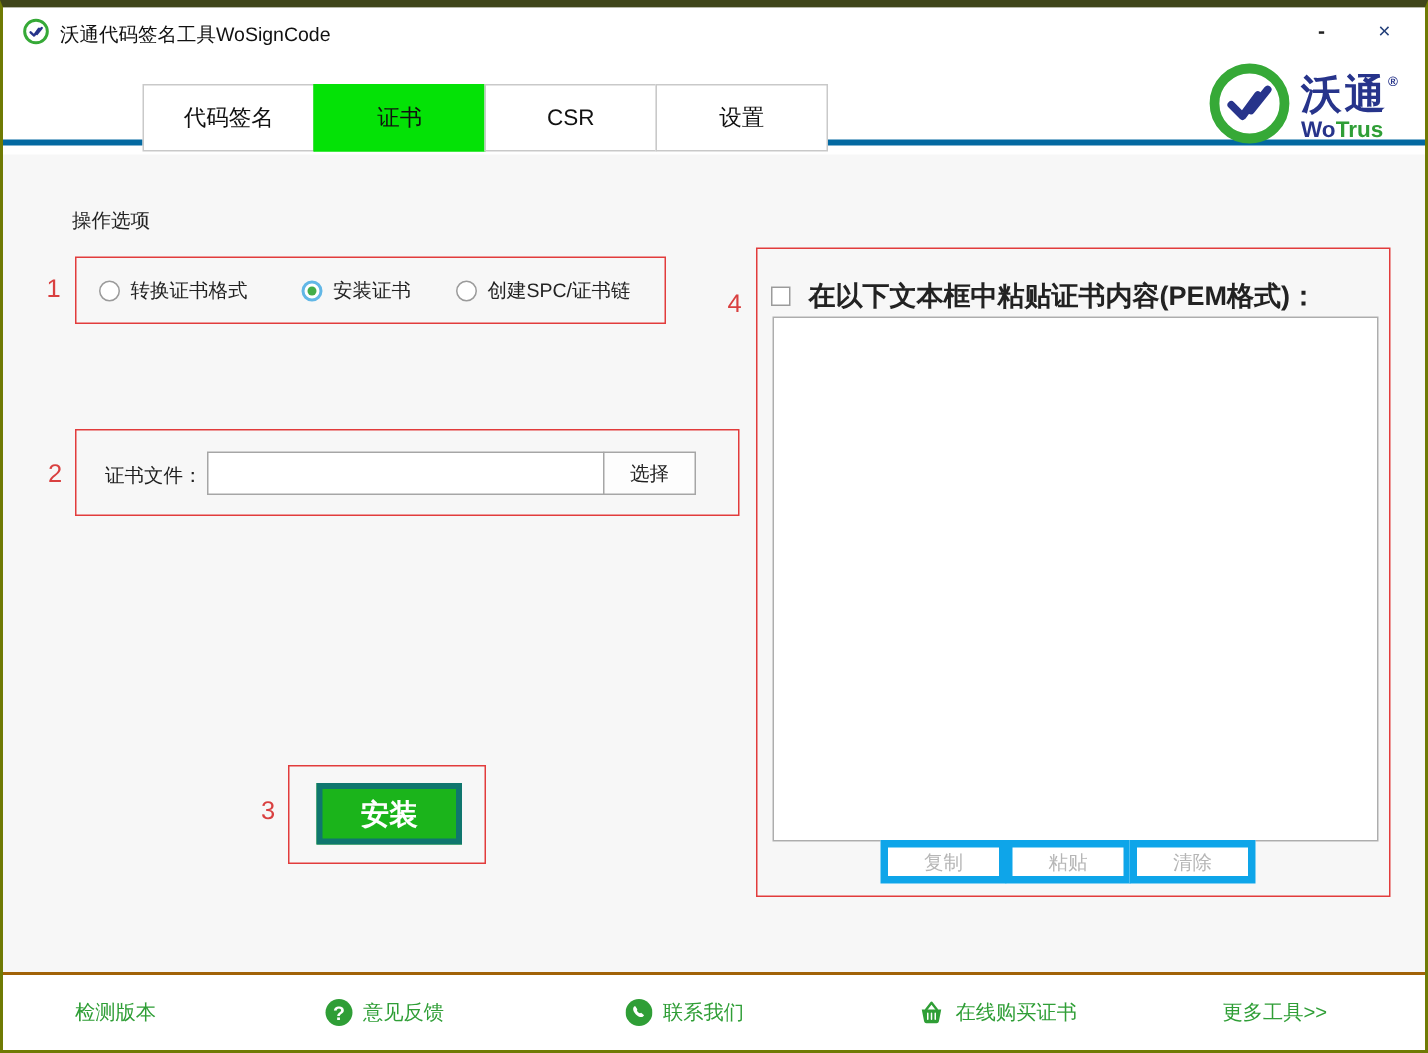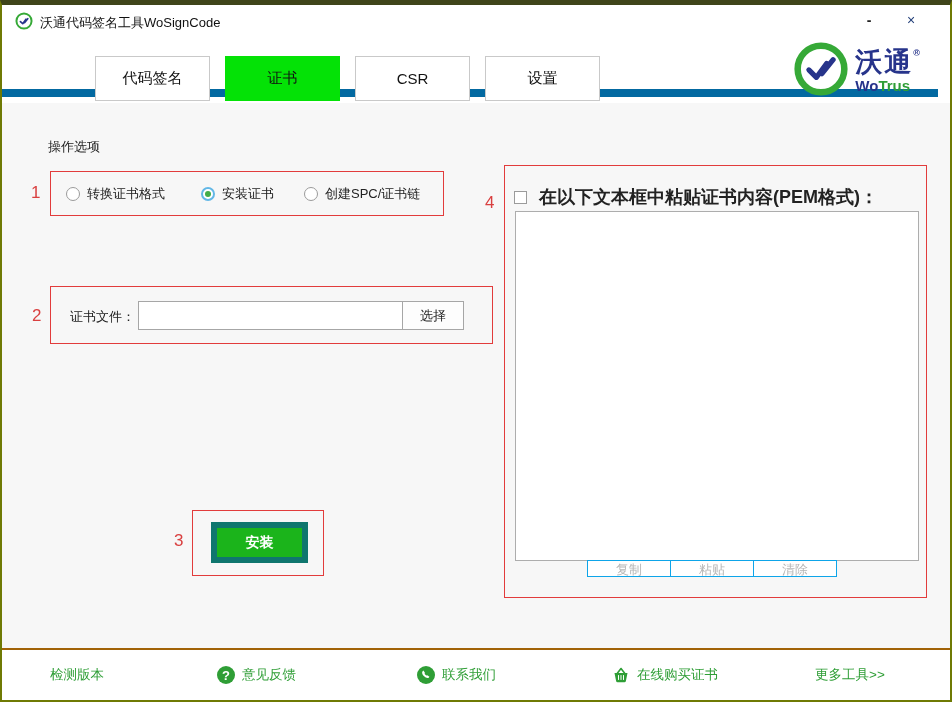--- a/index.html
+++ b/index.html
@@ -5,31 +5,31 @@
   * { margin:0; padding:0; box-sizing:border-box; }
   html,body { background:#5a5f33; }
   body { font-family:"Liberation Sans","DejaVu Sans",sans-serif; }
 
   .window{
     position:relative; width:952px; height:702px; background:#fff;
     border:2px solid #6f7a04; border-top:5px solid #3f451a; overflow:hidden;
   }
 
   
-  .header{ position:absolute; top:0; left:0; right:12px; height:92px; background:#fff;
-           border-bottom:8px solid #0369a1; }
+  .header{ position:absolute; top:0; left:0; right:0; height:92px; background:#fff;
+           border-bottom:4px solid #0369a1; }
   .titlebar{ position:absolute; top:0; left:0; right:0; height:32px; }
   .app-icon{ position:absolute; left:13px; top:7px; width:18px; height:18px; }
   .app-title{ position:absolute; left:38px; top:9px; font-size:13px; color:#111; }
   .win-btn{ position:absolute; top:2px; width:34px; height:26px; text-align:center;
             line-height:26px; font-size:14px; color:#222; cursor:pointer; background:transparent; border:0; }
   .btn-min{ right:52px; font-weight:bold; }
   .btn-close{ right:10px; color:#24407a; }
 
-  .tabs{ position:absolute; left:94px; top:51px; display:flex;gap:16px; }
+  .tabs{ position:absolute; left:94px; top:51px; display:flex; }
   .tab{ width:115px; height:45px; background:#fff; border:1px solid #c9c9c9; margin-left:-1px;
         display:flex; align-items:center; justify-content:center; font-size:15px; color:#111; cursor:pointer; }
   .tab.active{ background:#04e206; border-color:#04e206; }
 
   .logo{ position:absolute; right:16px; top:36px; display:flex; align-items:center; }
   .logo-ring{ width:56px; height:56px; }
   .logo-text{ margin-left:6px; line-height:1; }
   .logo-cn{ font-size:27px; font-weight:bold; color:#27348b; letter-spacing:2px; }
   .logo-reg{ font-size:9px; color:#27348b; vertical-align:top; }
   .logo-en{ font-size:15px; font-weight:bold; margin-top:2px; }
@@ -55,33 +55,33 @@
   .num2{ left:30px; top:203px; }
   .file-label{ position:absolute; left:19px; top:21px; font-size:13px; color:#222; }
   .file-input{ position:absolute; left:87px; top:14px; width:265px; height:29px; border:1px solid #a6a6a6;
                background:#fff; font-size:13px; padding:0 6px; outline:none; }
   .browse-btn{ position:absolute; left:351px; top:14px; width:62px; height:29px; border:1px solid #a6a6a6;
                background:#fdfdfd; font-size:13px; color:#222; cursor:pointer; }
 
   .box3{ left:190px; top:407px; width:132px; height:66px; }
   .num3{ left:172px; top:428px; }
   .install-btn{ position:absolute; left:18px; top:11px; width:97px; height:41px; background:#1bb41b;
-                border:6px solid #0f766e; color:#fff; font-size:14px; font-weight:bold; cursor:pointer;
+                border:4px solid #0f766e; color:#fff; font-size:19px; font-weight:bold; cursor:pointer;
                 font-family:Liberation Sans, sans-serif; }
 
   .box4{ left:502px; top:62px; width:423px; height:433px; }
   .num4{ left:483px; top:90px; }
   .pem-check-row{ position:absolute; left:9px; top:19px; display:flex; align-items:center; cursor:pointer; }
   .checkbox{ width:13px; height:13px; border:1px solid #9b9b9b; background:#fff; display:inline-block; }
   .pem-label{ margin-left:12px; font-size:18px; color:#222;font-weight:bold; }
   .pem-textarea{ position:absolute; left:10px; top:45px; width:404px; height:350px; border:1px solid #adadad;
                  background:#fff; resize:none; outline:none; font-family:"Liberation Mono","DejaVu Sans Mono",monospace;
                  font-size:12px; padding:4px; }
   .pem-buttons{ position:absolute; left:83px; top:394px; display:flex; }
-  .pem-btn{ width:84px; height:17px; background:#fff; border:1px solid #0ea5e9; margin-left:-1px;
+  .pem-btn{ width:84px; height:29px; background:#fff; border:5px solid #0ea5e9; margin-left:-1px;
             color:#b6b6b6; font-size:13px; cursor:pointer; }
 
   
   .footer{ position:absolute; left:0; right:0; bottom:0; height:52px; background:#fff;
            border-top:2px solid #a16207; }
   .foot-item{ position:absolute; top:0; height:50px; display:flex; align-items:center;
               color:#2f9e36; font-size:13.5px; cursor:pointer; text-decoration:none; }
   .fi-1{ left:48px; } .fi-2{ left:215px; } .fi-3{ left:415px; } .fi-4{ left:610px; } .fi-5{ left:813px; }
   .foot-icon{ width:18px; height:18px; margin-right:7px; display:inline-flex; }
   .q-circle{ width:18px; height:18px; border-radius:50%; background:#2f9e36; color:#fff; font-size:13px;

